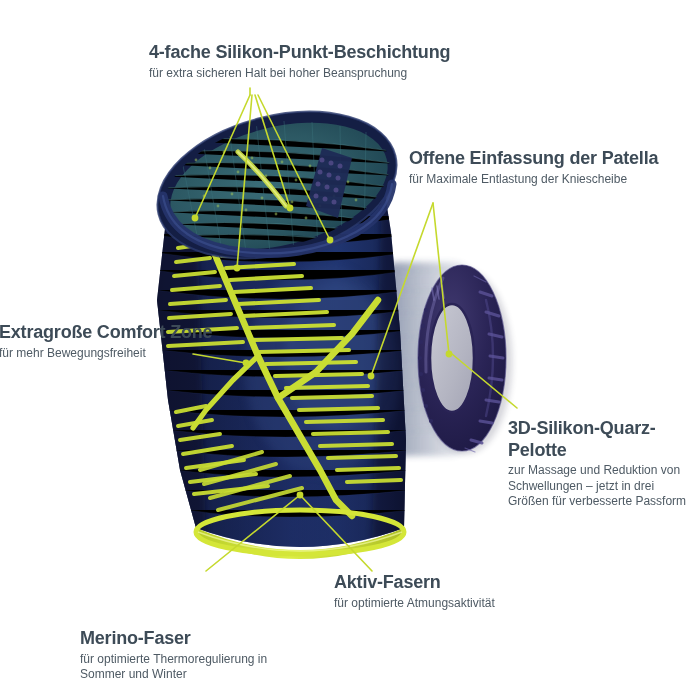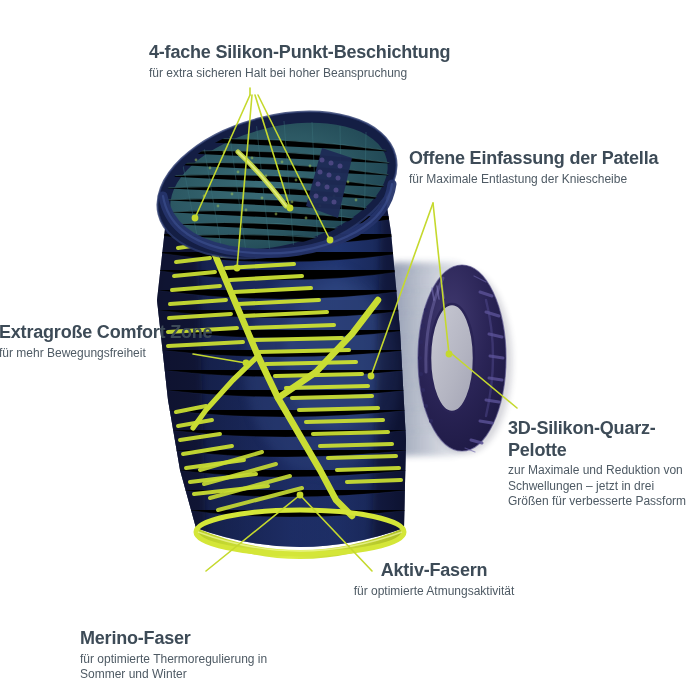--- a/index.html
+++ b/index.html
@@ -24,21 +24,21 @@
     font-size:12px;font-weight:400;color:#4e5a64;
     line-height:1.28;margin-top:2px;white-space:nowrap;
   }
   .callout.wrapsub .sub{white-space:normal;}
 
   #c-silicone{left:149px;top:42px;}
   #c-patella{left:409px;top:148px;}
   #c-comfort{left:-1px;top:322px;}
   #c-pelotte{left:508px;top:418px;width:184px;}
   #c-merino{left:80px;top:618px;width:212px;margin-top:10px;}
-  #c-aktiv{left:334px;top:560px;width:200px;text-align:center;}
+  #c-aktiv{left:334px;top:572px;width:200px;}
 
   
   svg.layer{position:absolute;left:0;top:0;width:700px;height:700px;pointer-events:none;}
   svg.art{pointer-events:none;}
 </style>
 </head>
 <body>
 
 <div id="stage">
 
@@ -402,21 +402,21 @@
     <div class="sub">für mehr Bewegungsfreiheit</div>
   </div>
 
   <div class="callout" id="c-patella">
     <div class="ttl">Offene Einfassung der Patella</div>
     <div class="sub">für Maximale Entlastung der Kniescheibe</div>
   </div>
 
   <div class="callout wrapttl wrapsub" id="c-pelotte">
     <div class="ttl">3D-Silikon-Quarz-Pelotte</div>
-    <div class="sub">zur Maximale und Reduktion von Schwellungen – jetzt in drei Größen für verbesserte Passform</div>
+    <div class="sub">zur Massage und Reduktion von Schwellungen – jetzt in drei Größen für verbesserte Passform</div>
   </div>
 
   <div class="callout wrapsub" id="c-merino">
     <div class="ttl">Merino-Faser</div>
     <div class="sub">für optimierte Thermoregulierung in Sommer und Winter</div>
   </div>
 
   <div class="callout wrapsub" id="c-aktiv">
     <div class="ttl">Aktiv-Fasern</div>
     <div class="sub">für optimierte Atmungsaktivität</div>

